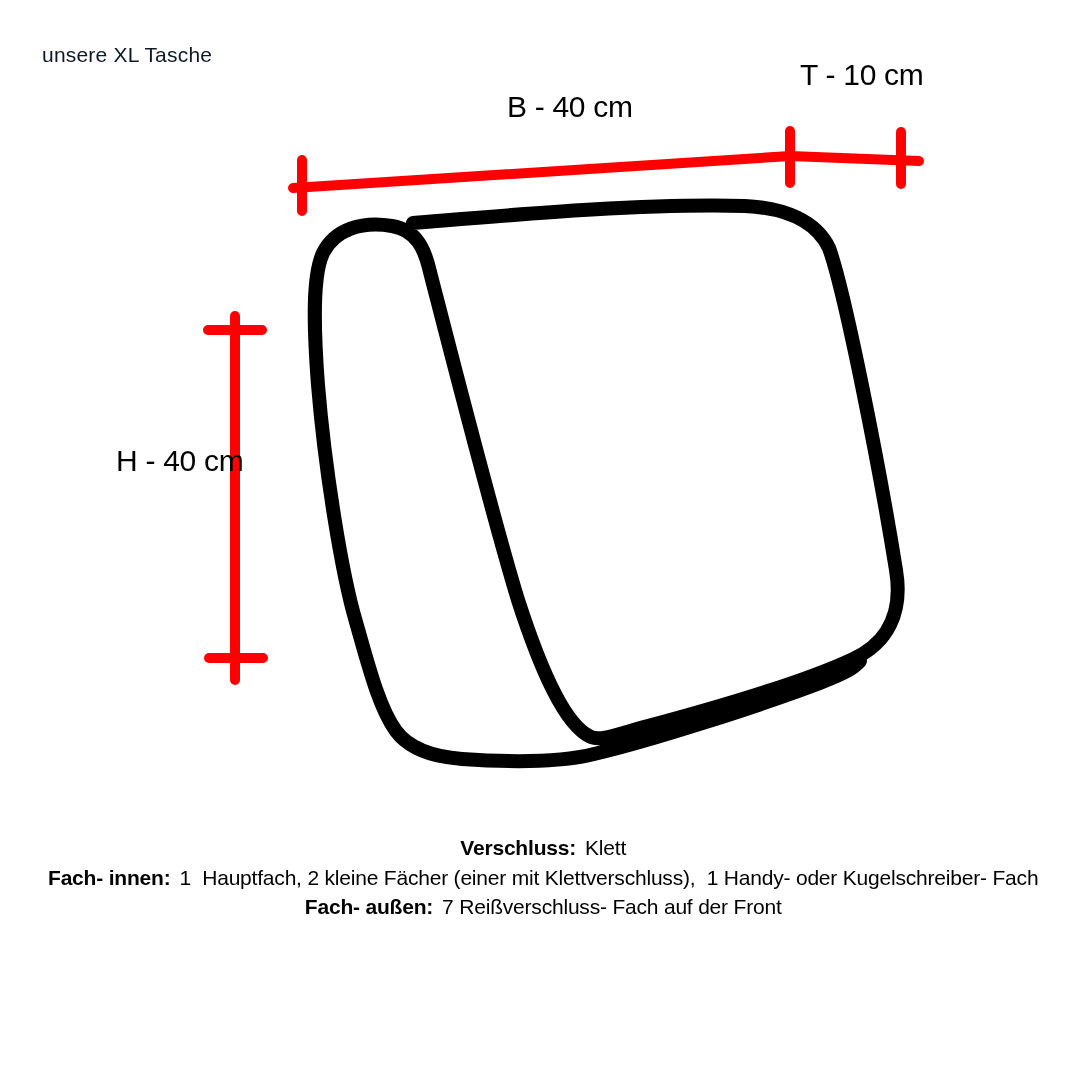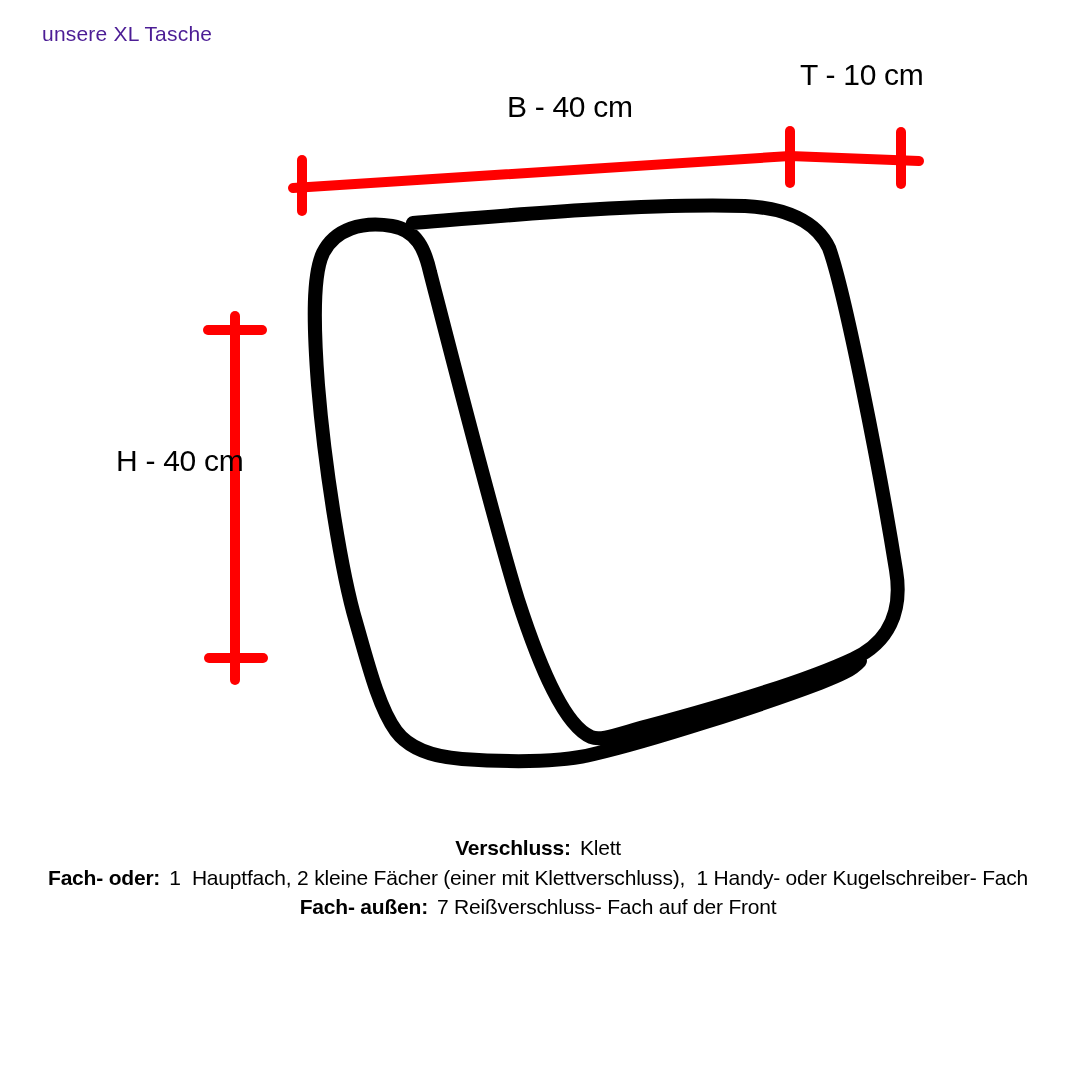--- a/index.html
+++ b/index.html
@@ -11,23 +11,23 @@
   .canvas {
     position: relative;
     width: 1080px;
     height: 1080px;
     background: #ffffff;
     overflow: hidden;
   }
   .page-title {
     position: absolute;
     left: 42px;
-    top: 22px;
+    top: 43px;
     font-size: 21px;
-    color: #4c1d95;
+    color: #0f172a;
     letter-spacing: 0.2px;
   }
   .diagram-svg {
     position: absolute;
     left: 0;
     top: 0;
   }
   .dim-label {
     position: absolute;
     font-size: 30px;
@@ -104,20 +104,20 @@
 
   <div class="dim-label depth">T - 10 cm</div>
 
   <div class="dim-label height">H - 40 cm</div>
 
   <div class="specs">
     <div class="spec-row">
       <span class="spec-label">Verschluss:</span><span class="spec-value">Klett</span>
     </div>
     <div class="spec-row">
-      <span class="spec-label">Fach- oder:</span><span class="spec-value">1  Hauptfach, 2 kleine Fächer (einer mit Klettverschluss),  1 Handy- oder Kugelschreiber- Fach</span>
+      <span class="spec-label">Fach- innen:</span><span class="spec-value">1  Hauptfach, 2 kleine Fächer (einer mit Klettverschluss),  1 Handy- oder Kugelschreiber- Fach</span>
     </div>
     <div class="spec-row">
       <span class="spec-label">Fach- außen:</span><span class="spec-value">7 Reißverschluss- Fach auf der Front</span>
     </div>
   </div>
 
 </div>
 
 </body></html>

